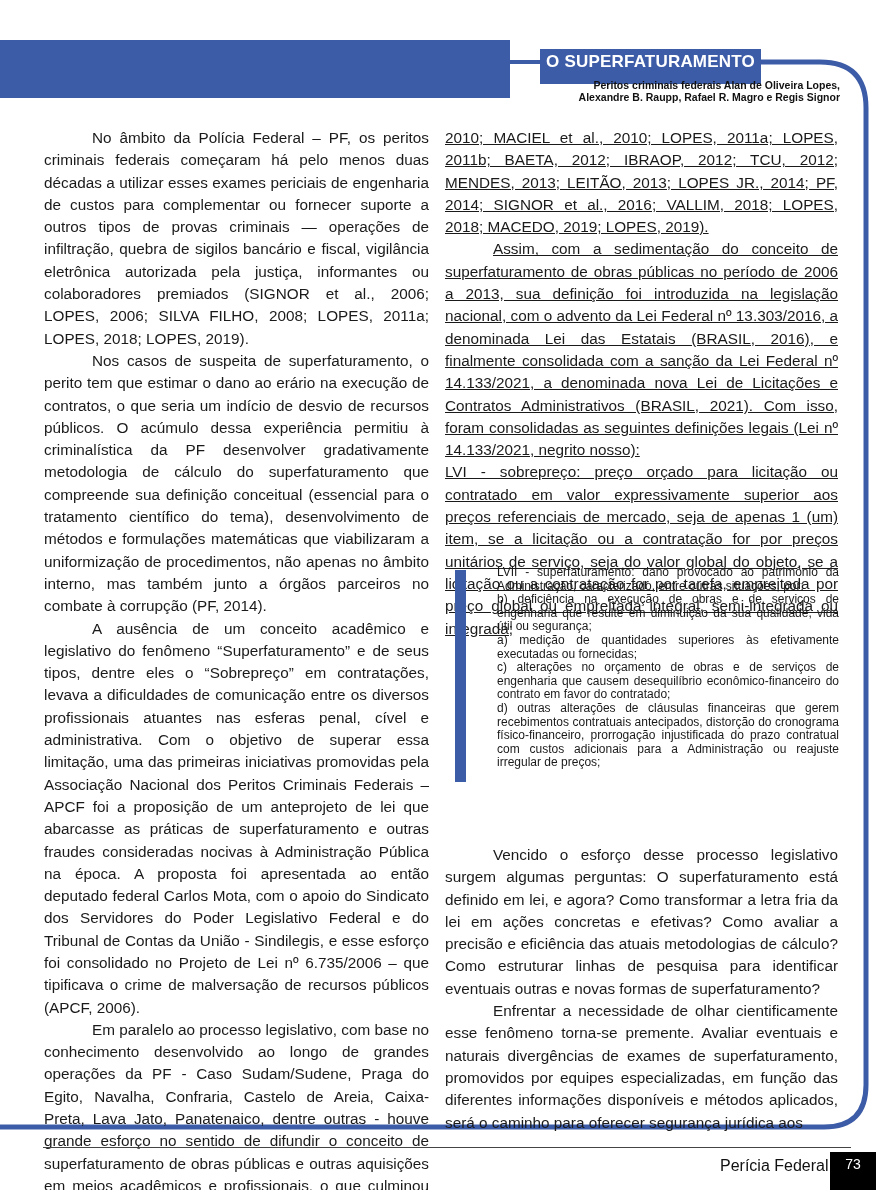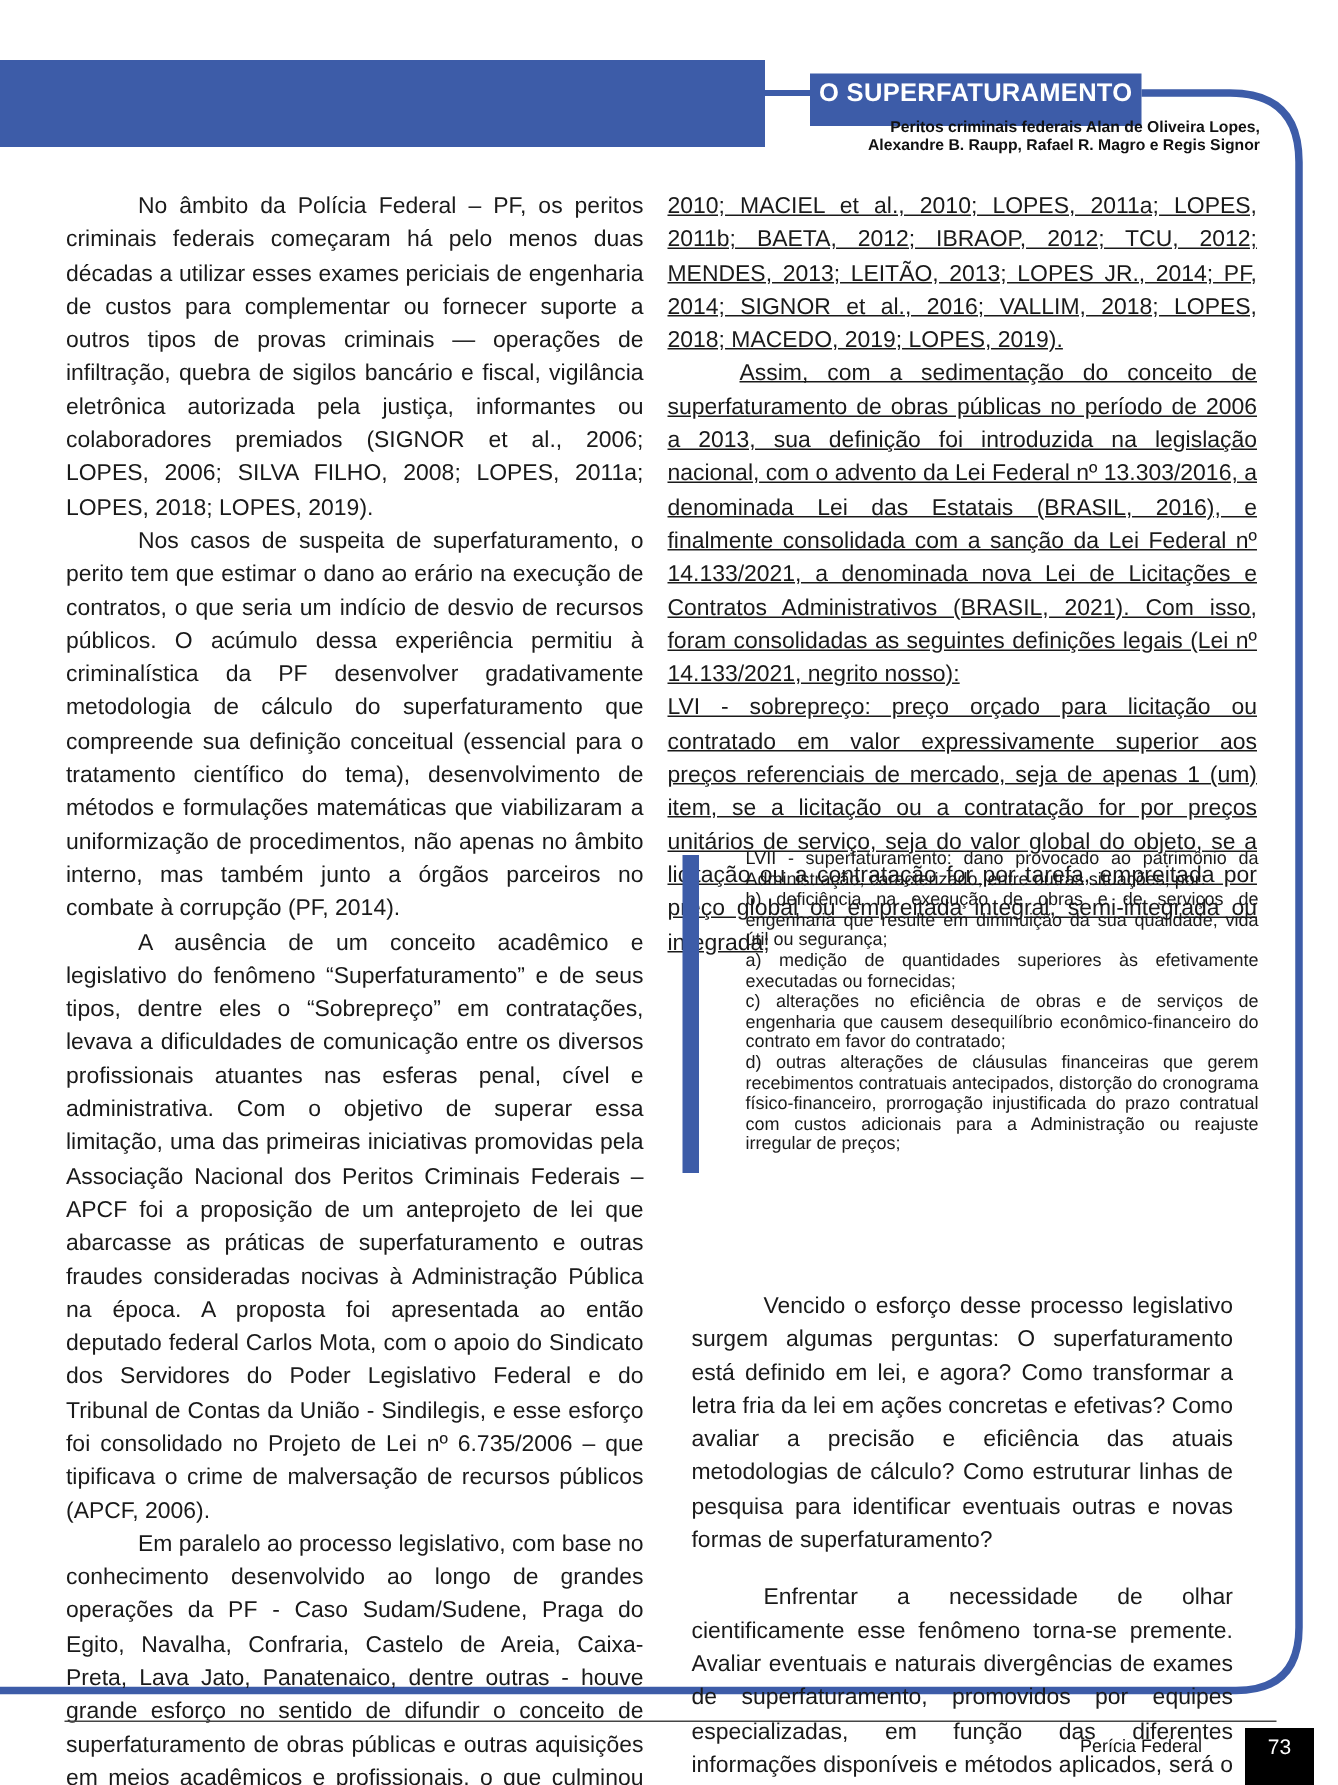--- a/index.html
+++ b/index.html
@@ -21,24 +21,24 @@
   .col p { margin: 0; }
   .indent { text-indent: 48px; }
 
   .quote { position: absolute; left: 467px; top: 566px; width: 372px; }
   .quote-bar { position: absolute; left: -12px; top: 4px; width: 11px; height: 212px; background: #3d5ca8; }
   .quote-text { margin-left: 30px; font-size: 12px; line-height: 13.6px; text-align: justify; }
   .quote-text p { margin: 0; }
 
   .col2b { position: absolute; left: 445px; top: 844px; width: 393px; font-size: 15.3px;
            line-height: 22.3px; text-align: justify; }
-  .col2b p { margin: 16px; }
+  .col2b p { margin: 0; }
 
   .footer-rule { position: absolute; left: 43px; top: 1147px; width: 808px; height: 1px; background: #444; }
-  .footer-label { position: absolute; left: 720px; top: 1157px; font-size: 12px; color: #111; }
+  .footer-label { position: absolute; left: 720px; top: 1157px; font-size: 16px; color: #111; }
   .page-num { position: absolute; left: 830px; top: 1152px; width: 46px; height: 38px; background: #000;
               color: #fff; font-size: 14px; text-align: center; line-height: 24px; }
 </style>
 </head>
 <body>
 
 <div class="header-bar"></div>
 
 <svg class="frame-svg" viewBox="0 0 892 1190">
   <line x1="510" y1="62" x2="540" y2="62" stroke="#3d5ca8" stroke-width="4"></line>
@@ -63,21 +63,21 @@
   <p class="indent">Assim, com a sedimentação do conceito de superfaturamento de obras públicas no período de 2006 a 2013, sua definição foi introduzida na legislação nacional, com o advento da Lei Federal nº 13.303/2016, a denominada Lei das Estatais (BRASIL, 2016), e finalmente consolidada com a sanção da Lei Federal nº 14.133/2021, a denominada nova Lei de Licitações e Contratos Administrativos (BRASIL, 2021). Com isso, foram consolidadas as seguintes definições legais (Lei nº 14.133/2021, negrito nosso):</p>
   <p>LVI - sobrepreço: preço orçado para licitação ou contratado em valor expressivamente superior aos preços referenciais de mercado, seja de apenas 1 (um) item, se a licitação ou a contratação for por preços unitários de serviço, seja do valor global do objeto, se a licitação ou a contratação for por tarefa, empreitada por preço global ou empreitada integral, semi-integrada ou integrada;</p>
 </div>
 
 <div class="quote">
   <div class="quote-bar"></div>
   <div class="quote-text">
     <p>LVII - superfaturamento: dano provocado ao patrimônio da Administração, caracterizado, entre outras situações, por:</p>
     <p>b) deficiência na execução de obras e de serviços de engenharia que resulte em diminuição da sua qualidade, vida útil ou segurança;</p>
     <p>a) medição de quantidades superiores às efetivamente executadas ou fornecidas;</p>
-    <p>c) alterações no eficiência de obras e de serviços de engenharia que causem desequilíbrio econômico-financeiro do contrato em favor do contratado;</p>
+    <p>c) alterações no orçamento de obras e de serviços de engenharia que causem desequilíbrio econômico-financeiro do contrato em favor do contratado;</p>
     <p>d) outras alterações de cláusulas financeiras que gerem recebimentos contratuais antecipados, distorção do cronograma físico-financeiro, prorrogação injustificada do prazo contratual com custos adicionais para a Administração ou reajuste irregular de preços;</p>
   </div>
 </div>
 
 <div class="col2b">
   <p class="indent">Vencido o esforço desse processo legislativo surgem algumas perguntas: O superfaturamento está definido em lei, e agora? Como transformar a letra fria da lei em ações concretas e efetivas? Como avaliar a precisão e eficiência das atuais metodologias de cálculo? Como estruturar linhas de pesquisa para identificar eventuais outras e novas formas de superfaturamento?</p>
   <p class="indent">Enfrentar a necessidade de olhar cientificamente esse fenômeno torna-se premente. Avaliar eventuais e naturais divergências de exames de superfaturamento, promovidos por equipes especializadas, em função das diferentes informações disponíveis e métodos aplicados, será o caminho para oferecer segurança jurídica aos</p>
 </div>
 
 <div class="footer-rule"></div>

